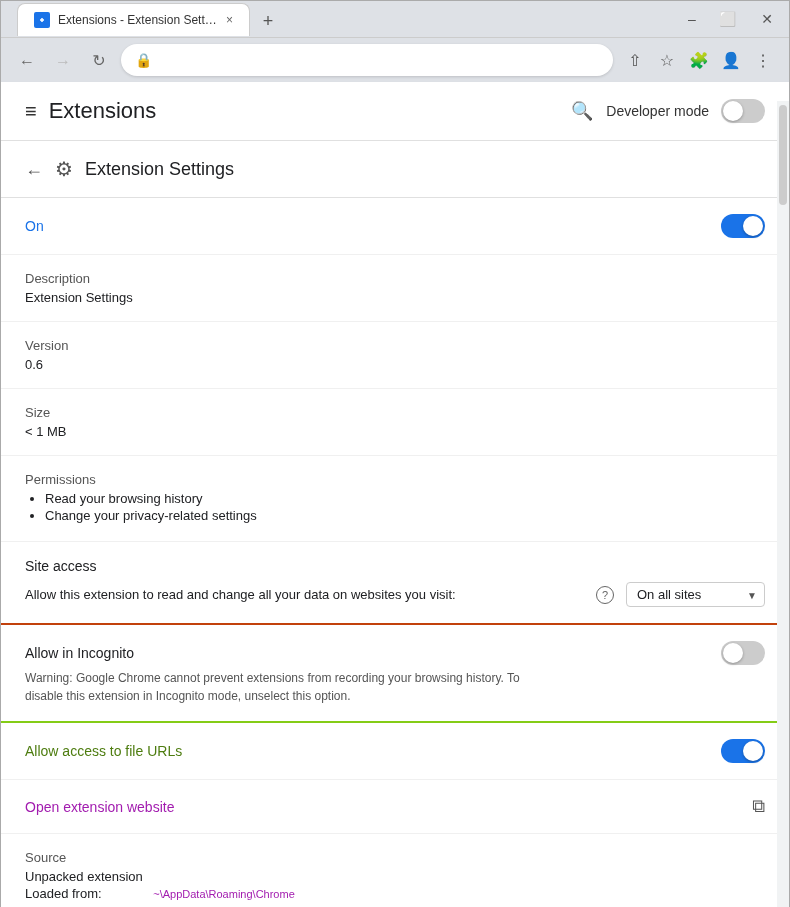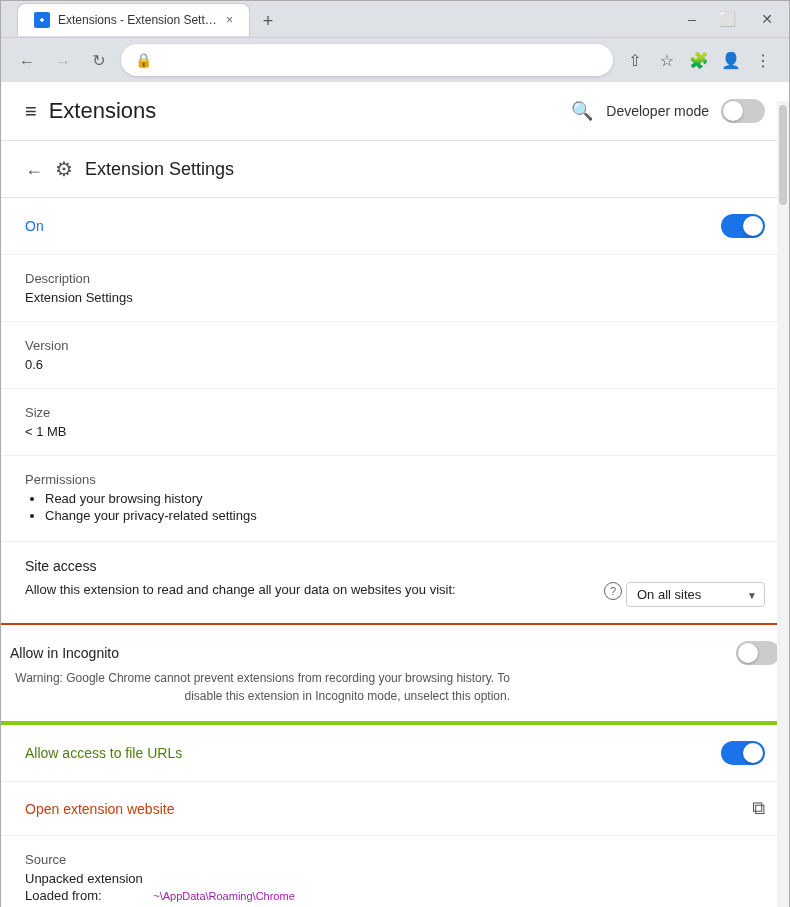--- a/index.html
+++ b/index.html
@@ -60,37 +60,37 @@
     .toggle-on .toggle-knob { position: absolute; top: 2px; left: 22px; width: 20px; height: 20px; border-radius: 50%; background: #fff; box-shadow: 0 1px 3px rgba(0,0,0,0.3); }
 
     .toggle-off { width: 44px; height: 24px; background: #ccc; border-radius: 12px; position: relative; cursor: pointer; display: inline-block; }
     .toggle-off .toggle-knob { position: absolute; top: 2px; left: 2px; width: 20px; height: 20px; border-radius: 50%; background: #fff; box-shadow: 0 1px 3px rgba(0,0,0,0.3); }
 
     .permissions-list { list-style: disc; padding-left: 20px; margin-top: 4px; }
     .permissions-list li { font-size: 13px; color: #202124; margin-bottom: 2px; }
 
     .site-access-row { padding: 16px 24px; border-bottom: 2px solid #c2410c; }
     .site-access-title { font-size: 14px; color: #202124; font-weight: 500; margin-bottom: 8px; }
-    .site-access-control { display: flex; align-items: flex-start; gap: 4px; }
+    .site-access-control { display: flex; align-items: center; gap: 12px; }
     .site-access-text { font-size: 13px; color: #202124; flex: 1; }
     .help-icon { display: inline-flex; align-items: center; justify-content: center; width: 18px; height: 18px; border-radius: 50%; border: 1px solid #666; font-size: 11px; color: #666; cursor: pointer; }
     .dropdown-select { border: 1px solid #ccc; border-radius: 4px; padding: 4px 28px 4px 10px; font-size: 13px; color: #202124; background: #fff; cursor: pointer; appearance: none; -webkit-appearance: none; position: relative; }
     .dropdown-wrapper { position: relative; display: inline-block; }
     .dropdown-arrow { position: absolute; right: 8px; top: 50%; transform: translateY(-50%); font-size: 10px; color: #555; pointer-events: none; }
 
-    .incognito-row { padding: 16px 9px; border-bottom: 4px solid #84cc16; text-align: right; }
+    .incognito-row { padding: 16px 24px; border-bottom: 2px solid #84cc16; }
     .incognito-top { display: flex; align-items: center; justify-content: space-between; margin-bottom: 4px; }
     .incognito-title { font-size: 14px; color: #202124; font-weight: 500; }
     .incognito-warning { font-size: 12px; color: #555; line-height: 1.5; max-width: 500px; }
 
     .file-url-row { padding: 16px 24px; border-bottom: 1px solid #f0f0f0; display: flex; align-items: center; justify-content: space-between; }
     .file-url-label { font-size: 14px; color: #4d7c0f; }
 
     .website-row { padding: 16px 24px; border-bottom: 1px solid #f0f0f0; display: flex; align-items: center; justify-content: space-between; }
-    .website-label { font-size: 14px; color: #c2410c; }
+    .website-label { font-size: 14px; color: #a21caf; }
     .ext-link-icon { font-size: 18px; color: #555; }
 
     .source-row { padding: 16px 24px; border-bottom: 1px solid #f0f0f0; }
     .source-label { font-size: 13px; color: #555; margin-bottom: 4px; }
     .source-value { font-size: 13px; color: #202124; }
     .source-link { font-size: 11px; color: #a21caf; text-decoration: none; margin-left: 48px; }
 
     
     .scrollbar { position: absolute; right: 0; top: 140px; width: 12px; height: calc(100% - 140px); background: #f1f3f4; }
     .scrollbar-thumb { width: 8px; height: 120px; background: #ccc; border-radius: 4px; margin: 4px auto; }

